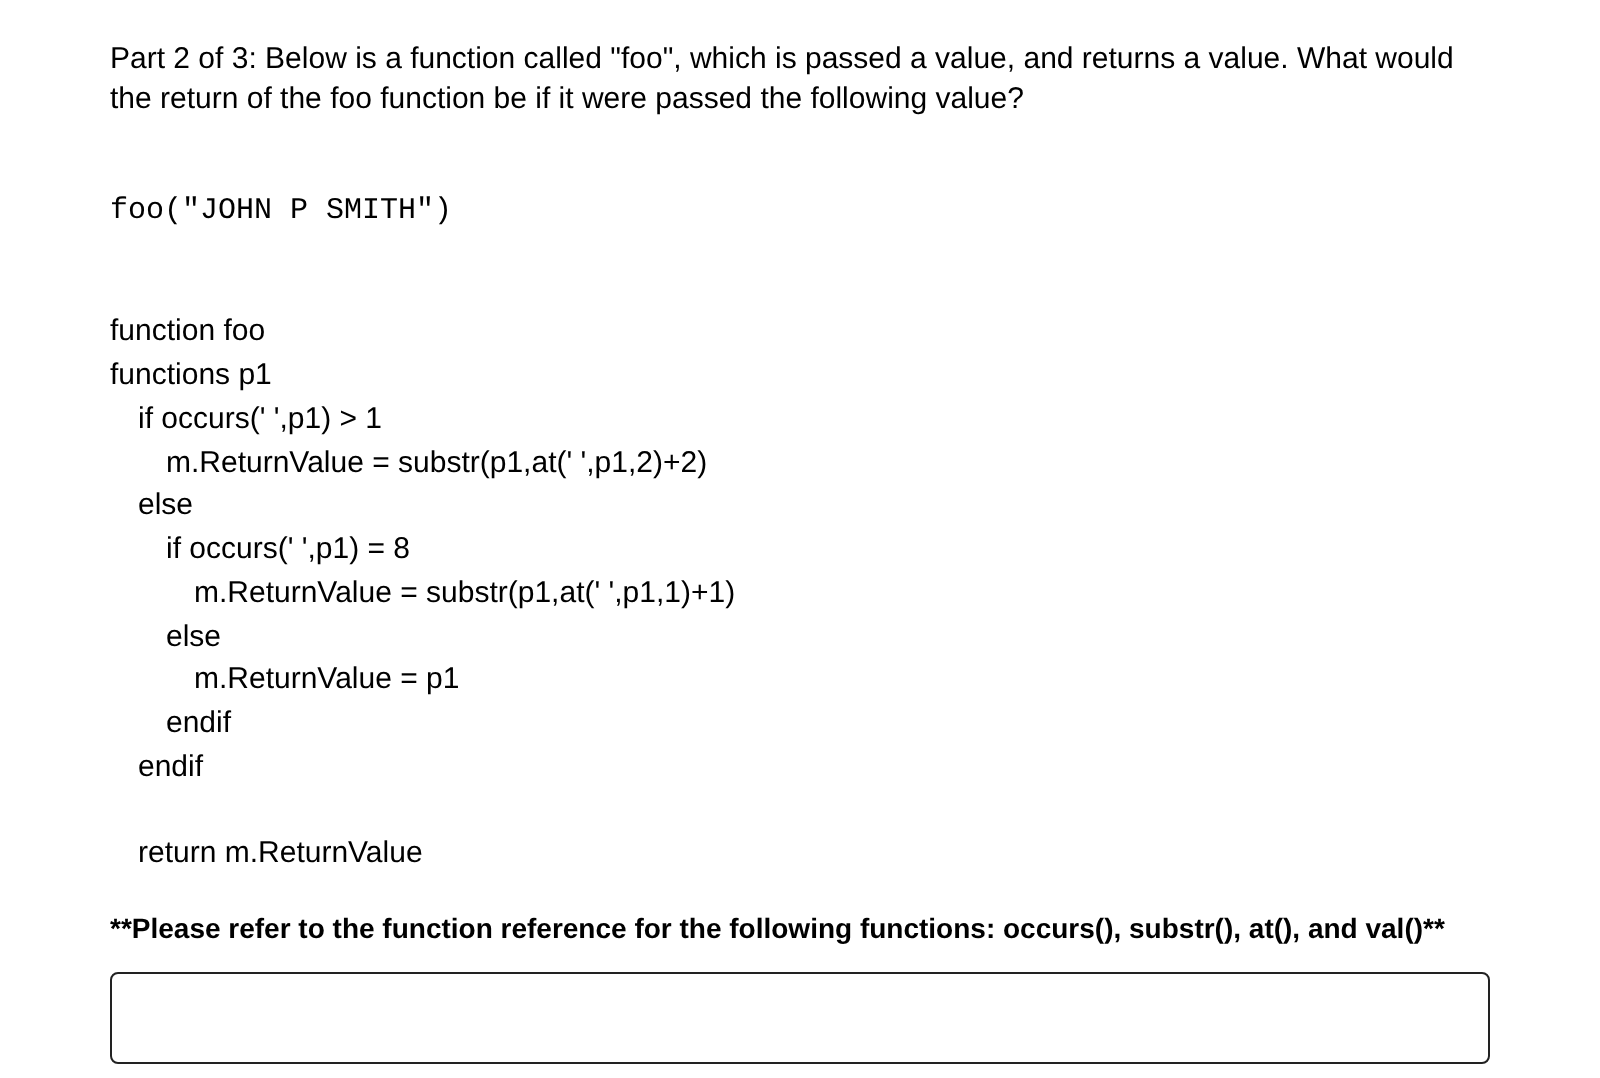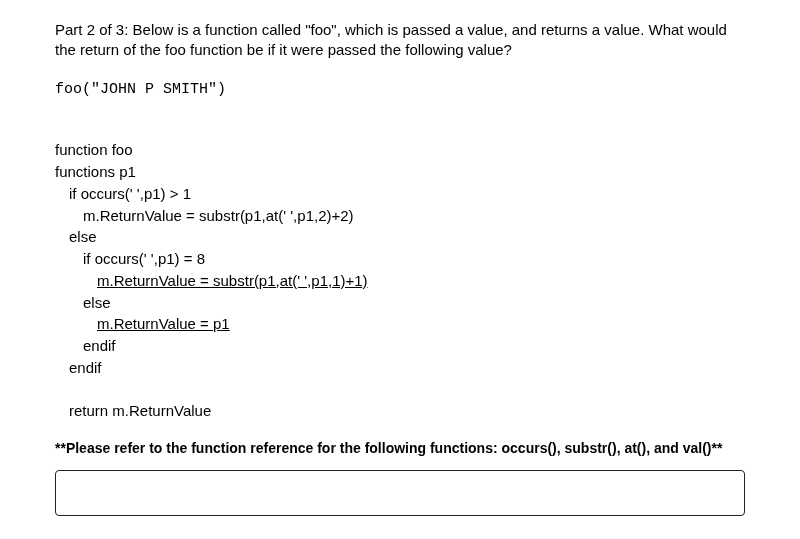--- a/index.html
+++ b/index.html
@@ -10,37 +10,37 @@
     body {
       font-family: Arial, Helvetica, sans-serif;
       font-size: 15px;
       color: #000;
       background: #fff;
       padding: 20px 55px;
       width: 800px;
     }
     .intro {
       line-height: 1.35;
-      margin-bottom: 20px;
+      margin-bottom: 36px;
     }
     .call {
       font-family: "Courier New", Courier, monospace;
       font-size: 15px;
       margin-bottom: 20px;
     }
     .code {
       font-family: Arial, Helvetica, sans-serif;
       font-size: 15px;
       line-height: 1.45;
       white-space: pre;
       margin-bottom: 18px;
     }
     .code .indent1 { padding-left: 14px; display:inline-block;}
     .code .indent2 { padding-left: 28px; display:inline-block;}
-    .code .indent3 { padding-left: 42px; display:inline-block;text-decoration:underline;}
+    .code .indent3 { padding-left: 42px; display:inline-block;}
     .note {
       font-size: 14px;
       margin-bottom: 14px;
       font-weight: bold;
     }
     .answer-box {
       width: 100%;
       height: 46px;
       border: 1px solid #222;
       border-radius: 4px;

